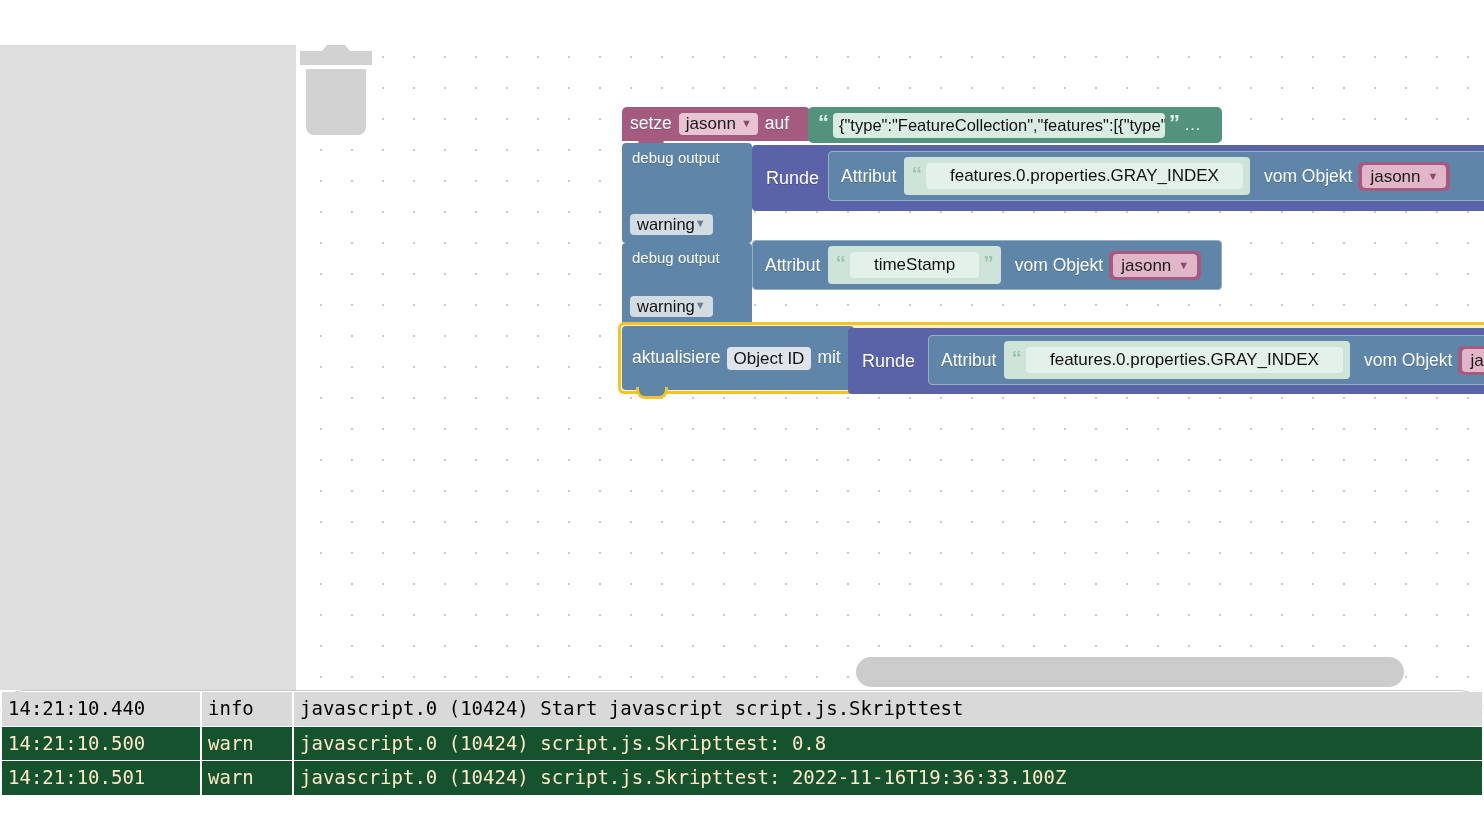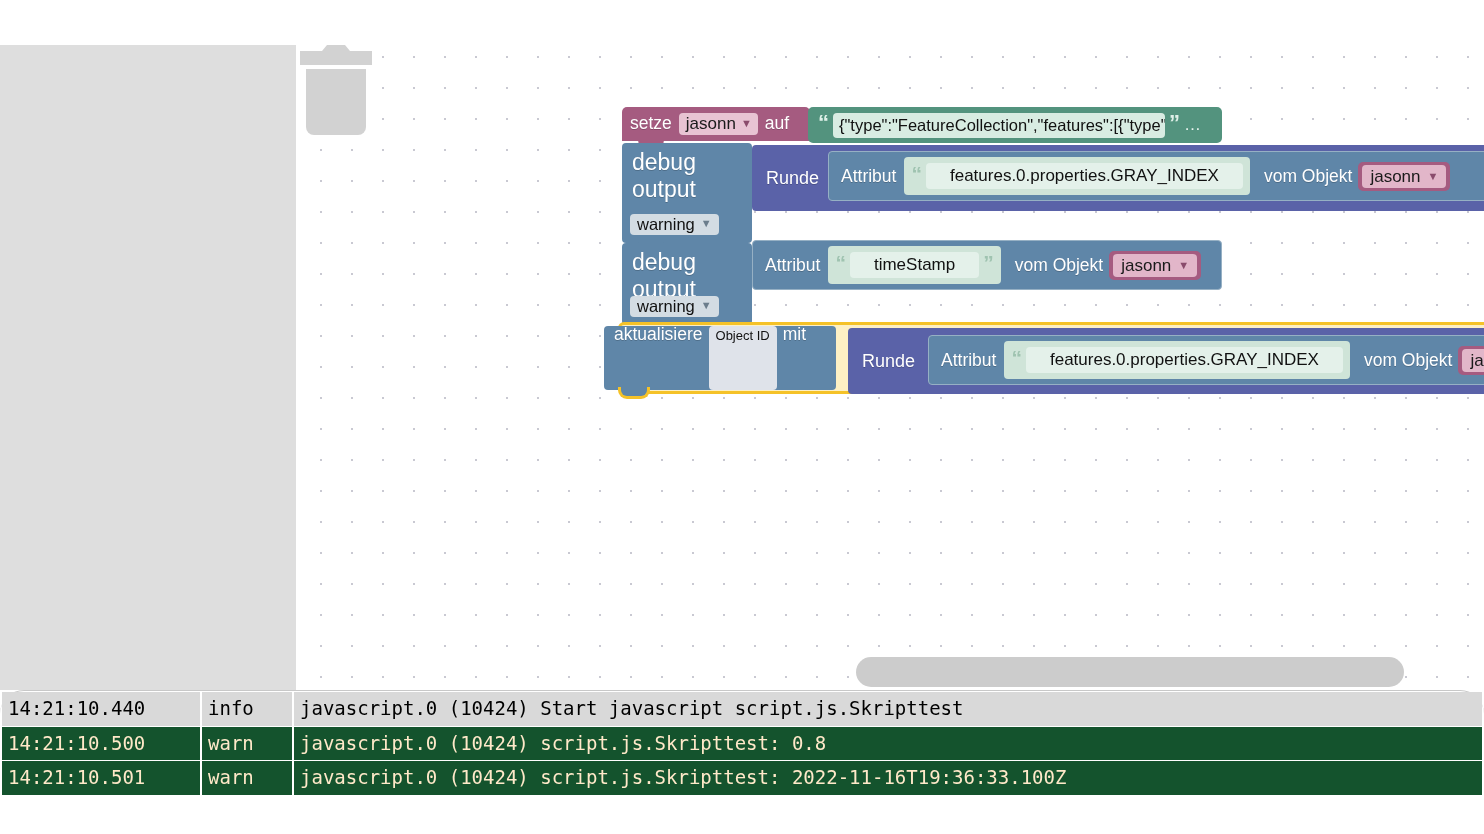--- a/index.html
+++ b/index.html
@@ -66,31 +66,31 @@
   }
   .json-ell{color:#eaf5ef;font-size:17px;}
 
   
   .debug-blk{
     background:#5f86a8;border-radius:4px;
   }
   .debug-1{left:326px;top:98px;width:130px;height:100px;}
   .debug-2{left:326px;top:198px;width:130px;height:82px;}
   .debug-label{
-    position:absolute;left:10px;top:6px;color:#fff;font-size:23px;
+    position:absolute;left:10px;top:6px;color:#fff;font-size:15px;
     text-shadow:0 1px 0 rgba(0,0,0,.18);
   }
   .debug-blk::after{
     content:"";position:absolute;left:16px;bottom:-7px;width:26px;height:8px;
     background:#5f86a8;border-radius:0 0 9px 9px;
   }
   .level-dd{
     position:absolute;left:8px;bottom:8px;
     background:#d3dce3;color:#111;border-radius:4px;font-size:16.5px;
-    padding:2px 7px 3px 7px;display:inline-flex;align-items:center;gap:6px;
+    padding:2px 7px 3px 7px;display:inline-flex;align-items:center;
     text-shadow:none;line-height:1;
   }
   .level-dd .caret{font-size:11px;color:#6b7d8c;}
 
   
   .runde-blk{
     background:#5a62a8;border-radius:4px;
     display:flex;align-items:center;
   }
   .runde-1{left:456px;top:100px;width:946px;height:66px;}
@@ -128,30 +128,30 @@
   }
   .var-pill .caret{font-size:11px;color:#8a4b6c;}
 
   
   .update-wrap{
     position:absolute;left:322px;top:277px;width:1180px;height:72px;
     border:3px solid #f5c228;border-radius:6px;box-sizing:border-box;
     background:#fdf0c4;
   }
   .update-blk{
-    position:absolute;left:308px;top:281px;width:232px;height:64px;
-    background:#5f86a8;border-radius:4px;display:flex;gap:6px;padding-left:10px;
+    position:absolute;left:326px;top:281px;width:232px;height:64px;
+    background:#5f86a8;border-radius:4px;display:flex;align-items:center;gap:6px;padding-left:10px;
   }
   .update-blk::after{
     content:"";position:absolute;left:14px;bottom:-9px;width:26px;height:9px;
     background:#5f86a8;border-radius:0 0 9px 9px;border-bottom:3px solid #f5c228;
     border-left:3px solid #f5c228;border-right:3px solid #f5c228;box-sizing:content-box;
   }
   .objid-field{
-    background:#dfe3ea;color:#111;border-radius:4px;font-size:13px;padding:3px 7px;
+    background:#dfe3ea;color:#111;border-radius:4px;font-size:17px;padding:3px 7px;
     text-shadow:none;line-height:1;
   }
   .trash{left:1328px;top:452px;width:80px;height:100px;}
 
   
   .sb-h{
     position:absolute;left:560px;top:612px;width:548px;height:30px;
     background:#cccccc;border-radius:15px;
   }
 

